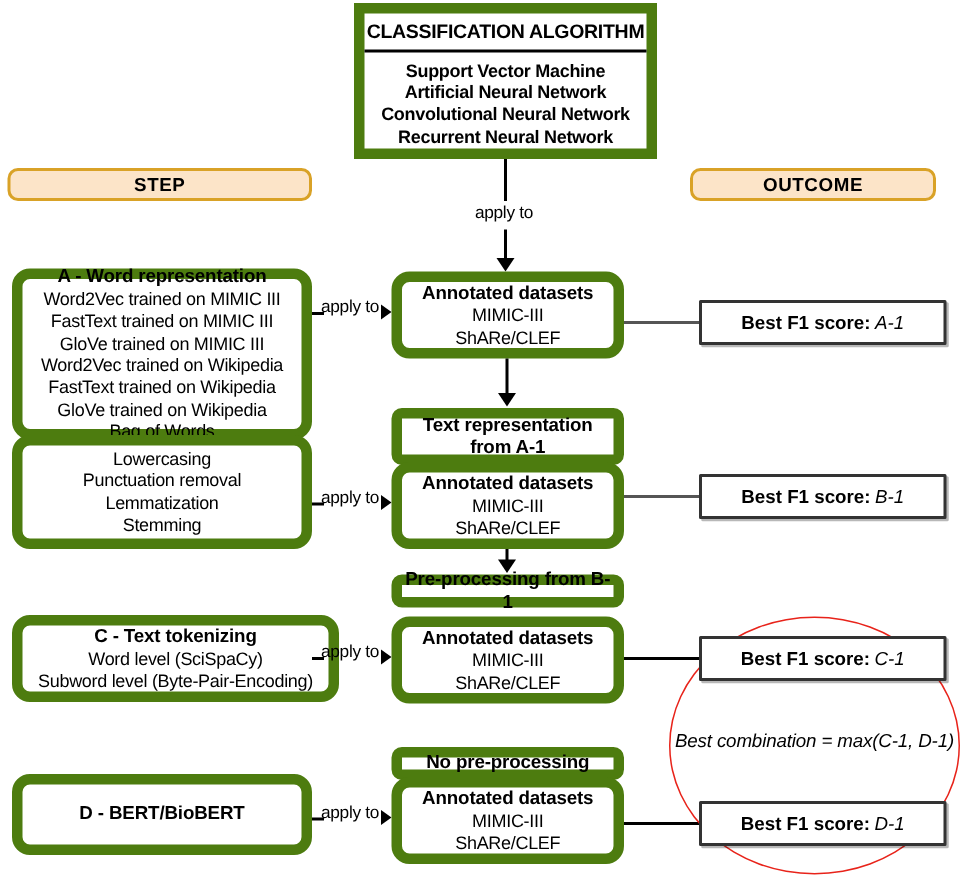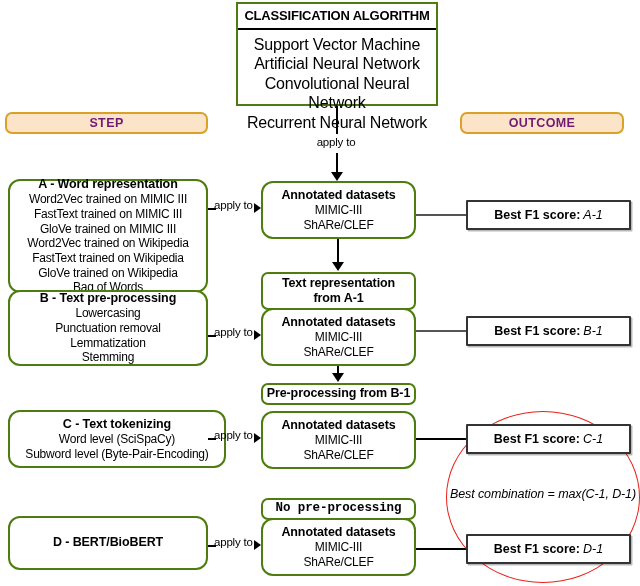--- a/index.html
+++ b/index.html
@@ -14,21 +14,21 @@
     font-family: "Liberation Sans", sans-serif;
     color: #000000;
     overflow: hidden;
   }
 
   .abs { position: absolute; box-sizing: border-box; }
 
   
   .box {
     background: #ffffff;
-    border: 2px solid #4d7c0f;
+    border: 7px solid #4d7c0f;
     display: flex;
     flex-direction: column;
     align-items: center;
     justify-content: center;
     text-align: center;
     line-height: 1.22;
   }
   .box.sq { border-radius: 0; }
   .box.rnd { border-radius: 12px; }
   .box.rnd-sm { border-radius: 7px; }
@@ -56,54 +56,54 @@
     font-size: 13px;
     padding: 4px 0 4px 0;
     letter-spacing: -0.2px;
   }
   #classification .cls-body {
     padding: 5px 4px 3px 4px;
     display: flex;
     flex-direction: column;
     align-items: center;
   }
-  #classification .cls-body .line { font-size: 16px; }
+  #classification .cls-body .line { font-size: 12px; font-weight: bold; }
 
   
   .pill {
     background: #fce4c8;
     border: 2px solid #d9a227;
     border-radius: 7px;
     display: flex;
     align-items: center;
     justify-content: center;
     font-weight: bold;
     font-size: 12.5px;
     letter-spacing: 0.4px;
-    color: #701a75;
+    color: #000000;
   }
   #step-header   { left: 5px;  top: 112px; width: 203px; height: 22px; }
   #outcome-header{ left: 460px;top: 112px; width: 164px; height: 22px; }
 
   
   #step-a { left: 8px;  top: 148px; width: 200px; height: 114px; padding: 3px 2px; margin-top: 31px; }
   #step-b { left: 8px;  top: 290px; width: 200px; height: 76px;  padding: 3px 2px; }
   #step-c { left: 8px;  top: 410px; width: 218px; height: 58px;  padding: 3px 2px; }
   #step-d { left: 8px;  top: 516px; width: 200px; height: 54px;  padding: 3px 2px; }
 
   
   .ds-box { padding: 3px 2px; }
   #ds-a { left: 261px; top: 181px; width: 155px; height: 58px; }
   #ds-b { left: 261px; top: 308px; width: 155px; height: 58px; }
   #ds-c { left: 261px; top: 411px; width: 155px; height: 58px; }
   #ds-d { left: 261px; top: 518px; width: 155px; height: 58px; }
 
   #wr-a1   { left: 261px; top: 272px; width: 155px; height: 38px; padding: 2px; }
   #pre-b1  { left: 261px; top: 383px; width: 155px; height: 22px; padding: 1px; }
-  #no-pre  { left: 261px; top: 498px; width: 155px; height: 22px; padding: 1px; font-family: Liberation Mono, monospace; }
+  #no-pre  { left: 261px; top: 498px; width: 155px; height: 22px; padding: 1px; }
 
   
   .outcome {
     border: 2px solid #333333;
     border-radius: 1px;
     background: #ffffff;
     display: flex;
     align-items: center;
     justify-content: center;
     font-size: 12.5px;
@@ -188,21 +188,20 @@
   <div class="line">FastText trained on Wikipedia</div>
   <div class="line">GloVe trained on Wikipedia</div>
   <div class="line">Bag of Words</div>
 </div>
 
 <div class="abs hline-dark" style="left:208px; top:208px; width:8px;"></div>
 <div class="abs applyto" style="left:214px; top:199px;">apply to</div>
 <div class="abs arrow-right" style="left:254px; top:203px;"></div>
 
 <div class="abs box rnd" id="step-b">
-  <div class="title">B - Text pre-processing</div>
   <div class="line">Lowercasing</div>
   <div class="line">Punctuation removal</div>
   <div class="line">Lemmatization</div>
   <div class="line">Stemming</div>
 </div>
 <div class="abs hline-dark" style="left:208px; top:335px; width:8px;"></div>
 <div class="abs applyto" style="left:214px; top:326px;">apply to</div>
 <div class="abs arrow-right" style="left:254px; top:330px;"></div>
 
 <div class="abs box rnd" id="step-c">

